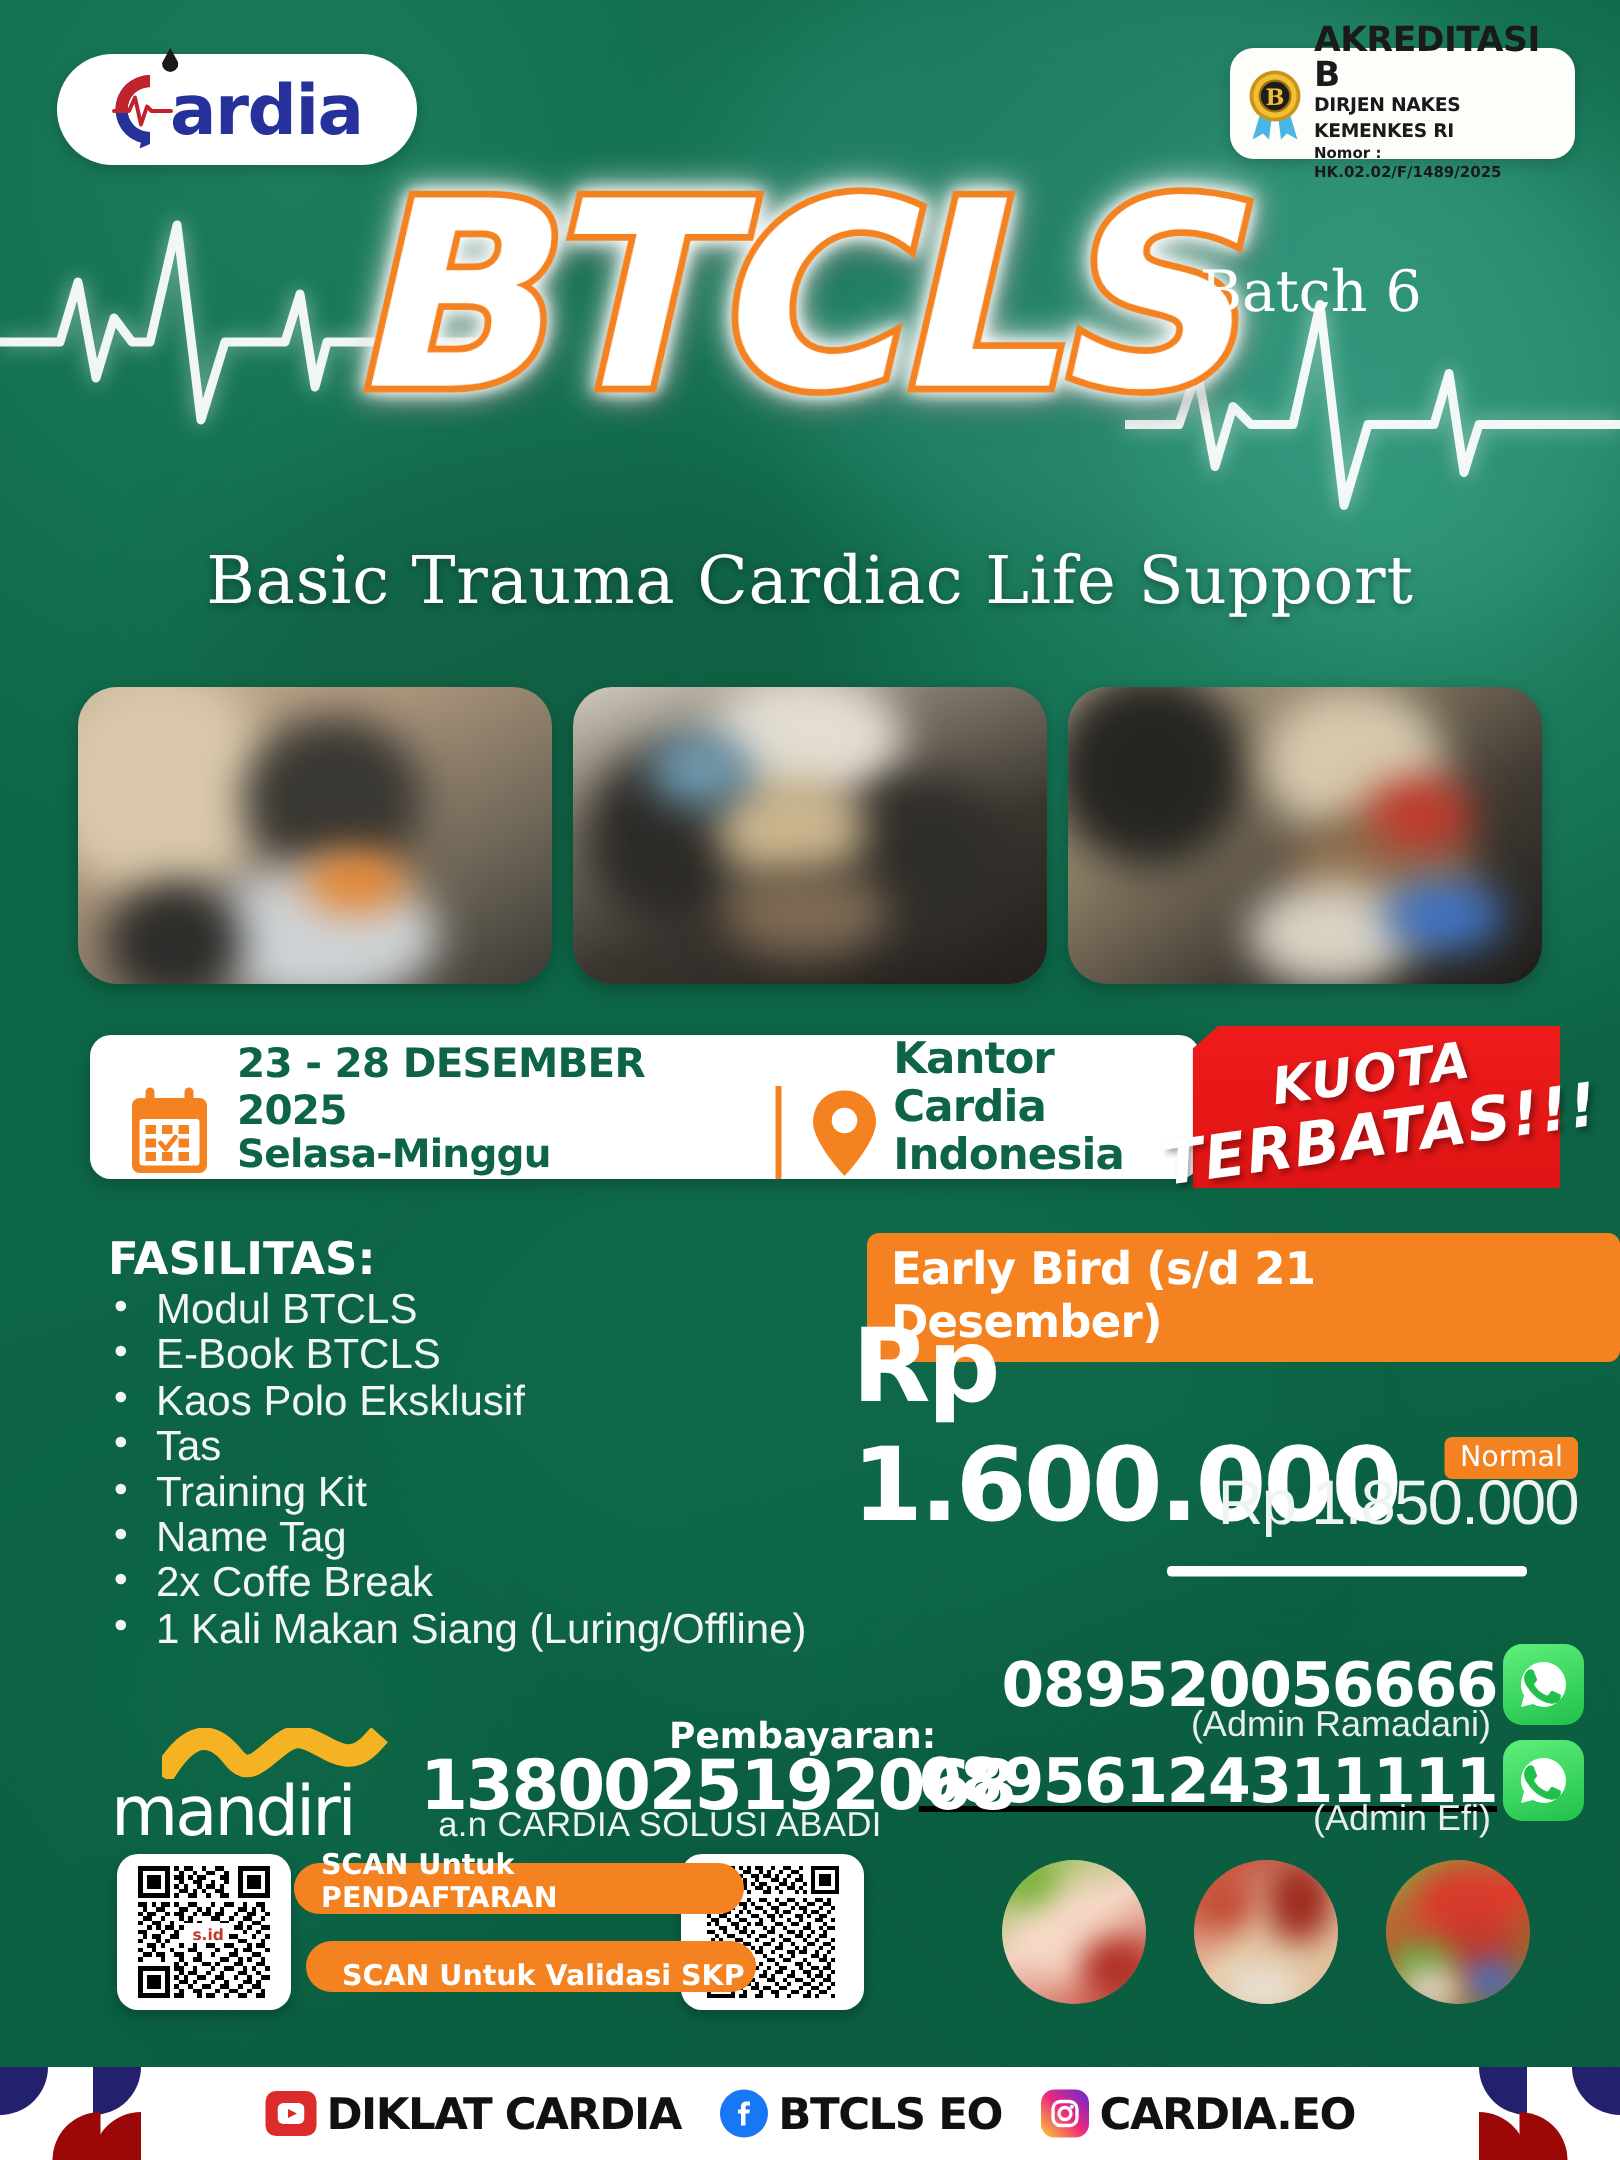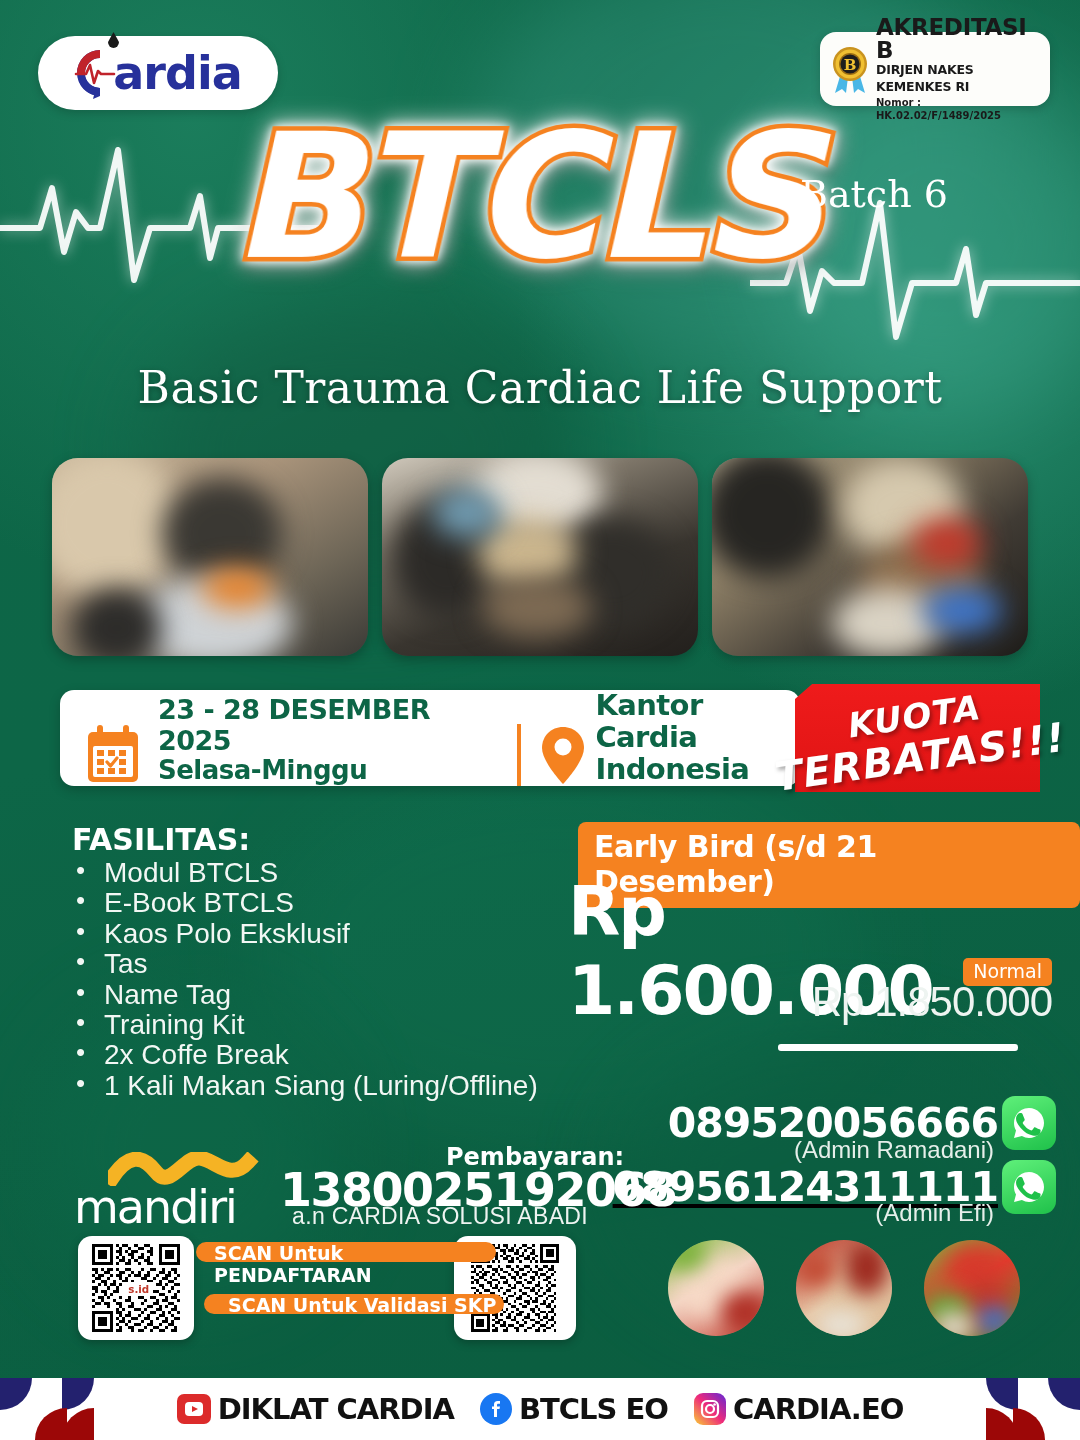--- a/index.html
+++ b/index.html
@@ -162,22 +162,22 @@
     font-family:"DejaVu Sans", sans-serif; }
   .pay-name { position:absolute; left:280px; top:1203px; width:320px; text-align:center;
     font-size:23px; color:#eef4f1; letter-spacing:.3px; }
 
   
   .qr-box { position:absolute; background:#fff; border-radius:14px; padding:8px;
     box-shadow:0 3px 9px rgba(0,0,0,.25); }
   .qr-left  { left:78px;  top:1236px; width:116px; height:104px; }
   .qr-right { left:454px; top:1236px; width:122px; height:104px; }
   .qr-canvas { width:100%; height:100%; }
-  .scan-pill { position:absolute; background:#f58220; border-radius:22px; height:20px;
-    display:flex; align-items:flex-start; }
+  .scan-pill { position:absolute; background:#f58220; border-radius:22px; height:34px;
+    display:flex; align-items:flex-end; }
   .scan-1 { left:196px; top:1242px; width:300px; padding-left:18px; }
   .scan-2 { left:204px; top:1294px; width:300px; padding-left:24px; }
   .scan-pill span { font-size:19px; font-weight:bold; color:#fff;
     font-family:"DejaVu Sans", sans-serif; }
 
   
   .circ-row { position:absolute; left:668px; top:1240px; width:352px; height:96px;
     display:flex; justify-content:space-between; }
   .circ { width:96px; height:96px; border-radius:50%; overflow:hidden; position:relative; }
   .c1 { background:linear-gradient(150deg,#8fc24f,#f3d3c2 45%,#c74a3c); }
@@ -325,22 +325,22 @@
       <div class="rb-l rb2">TERBATAS!!!</div>
     </div>
   </div>
 
   <div class="fas-title">FASILITAS:</div>
   <ul class="fas-list">
     <li>Modul BTCLS</li>
     <li>E-Book BTCLS</li>
     <li>Kaos Polo Eksklusif</li>
     <li>Tas</li>
+    <li>Training Kit</li>
     <li>Name Tag</li>
-    <li>Training Kit</li>
     <li>2x Coffe Break</li>
     <li>1 Kali Makan Siang (Luring/Offline)</li>
   </ul>
 
   <div class="eb-pill">
     <span>Early Bird (s/d 21 Desember)</span>
   </div>
   <div class="price-main">Rp 1.600.000</div>
   <div class="normal-pill">
     <span>Normal</span>

